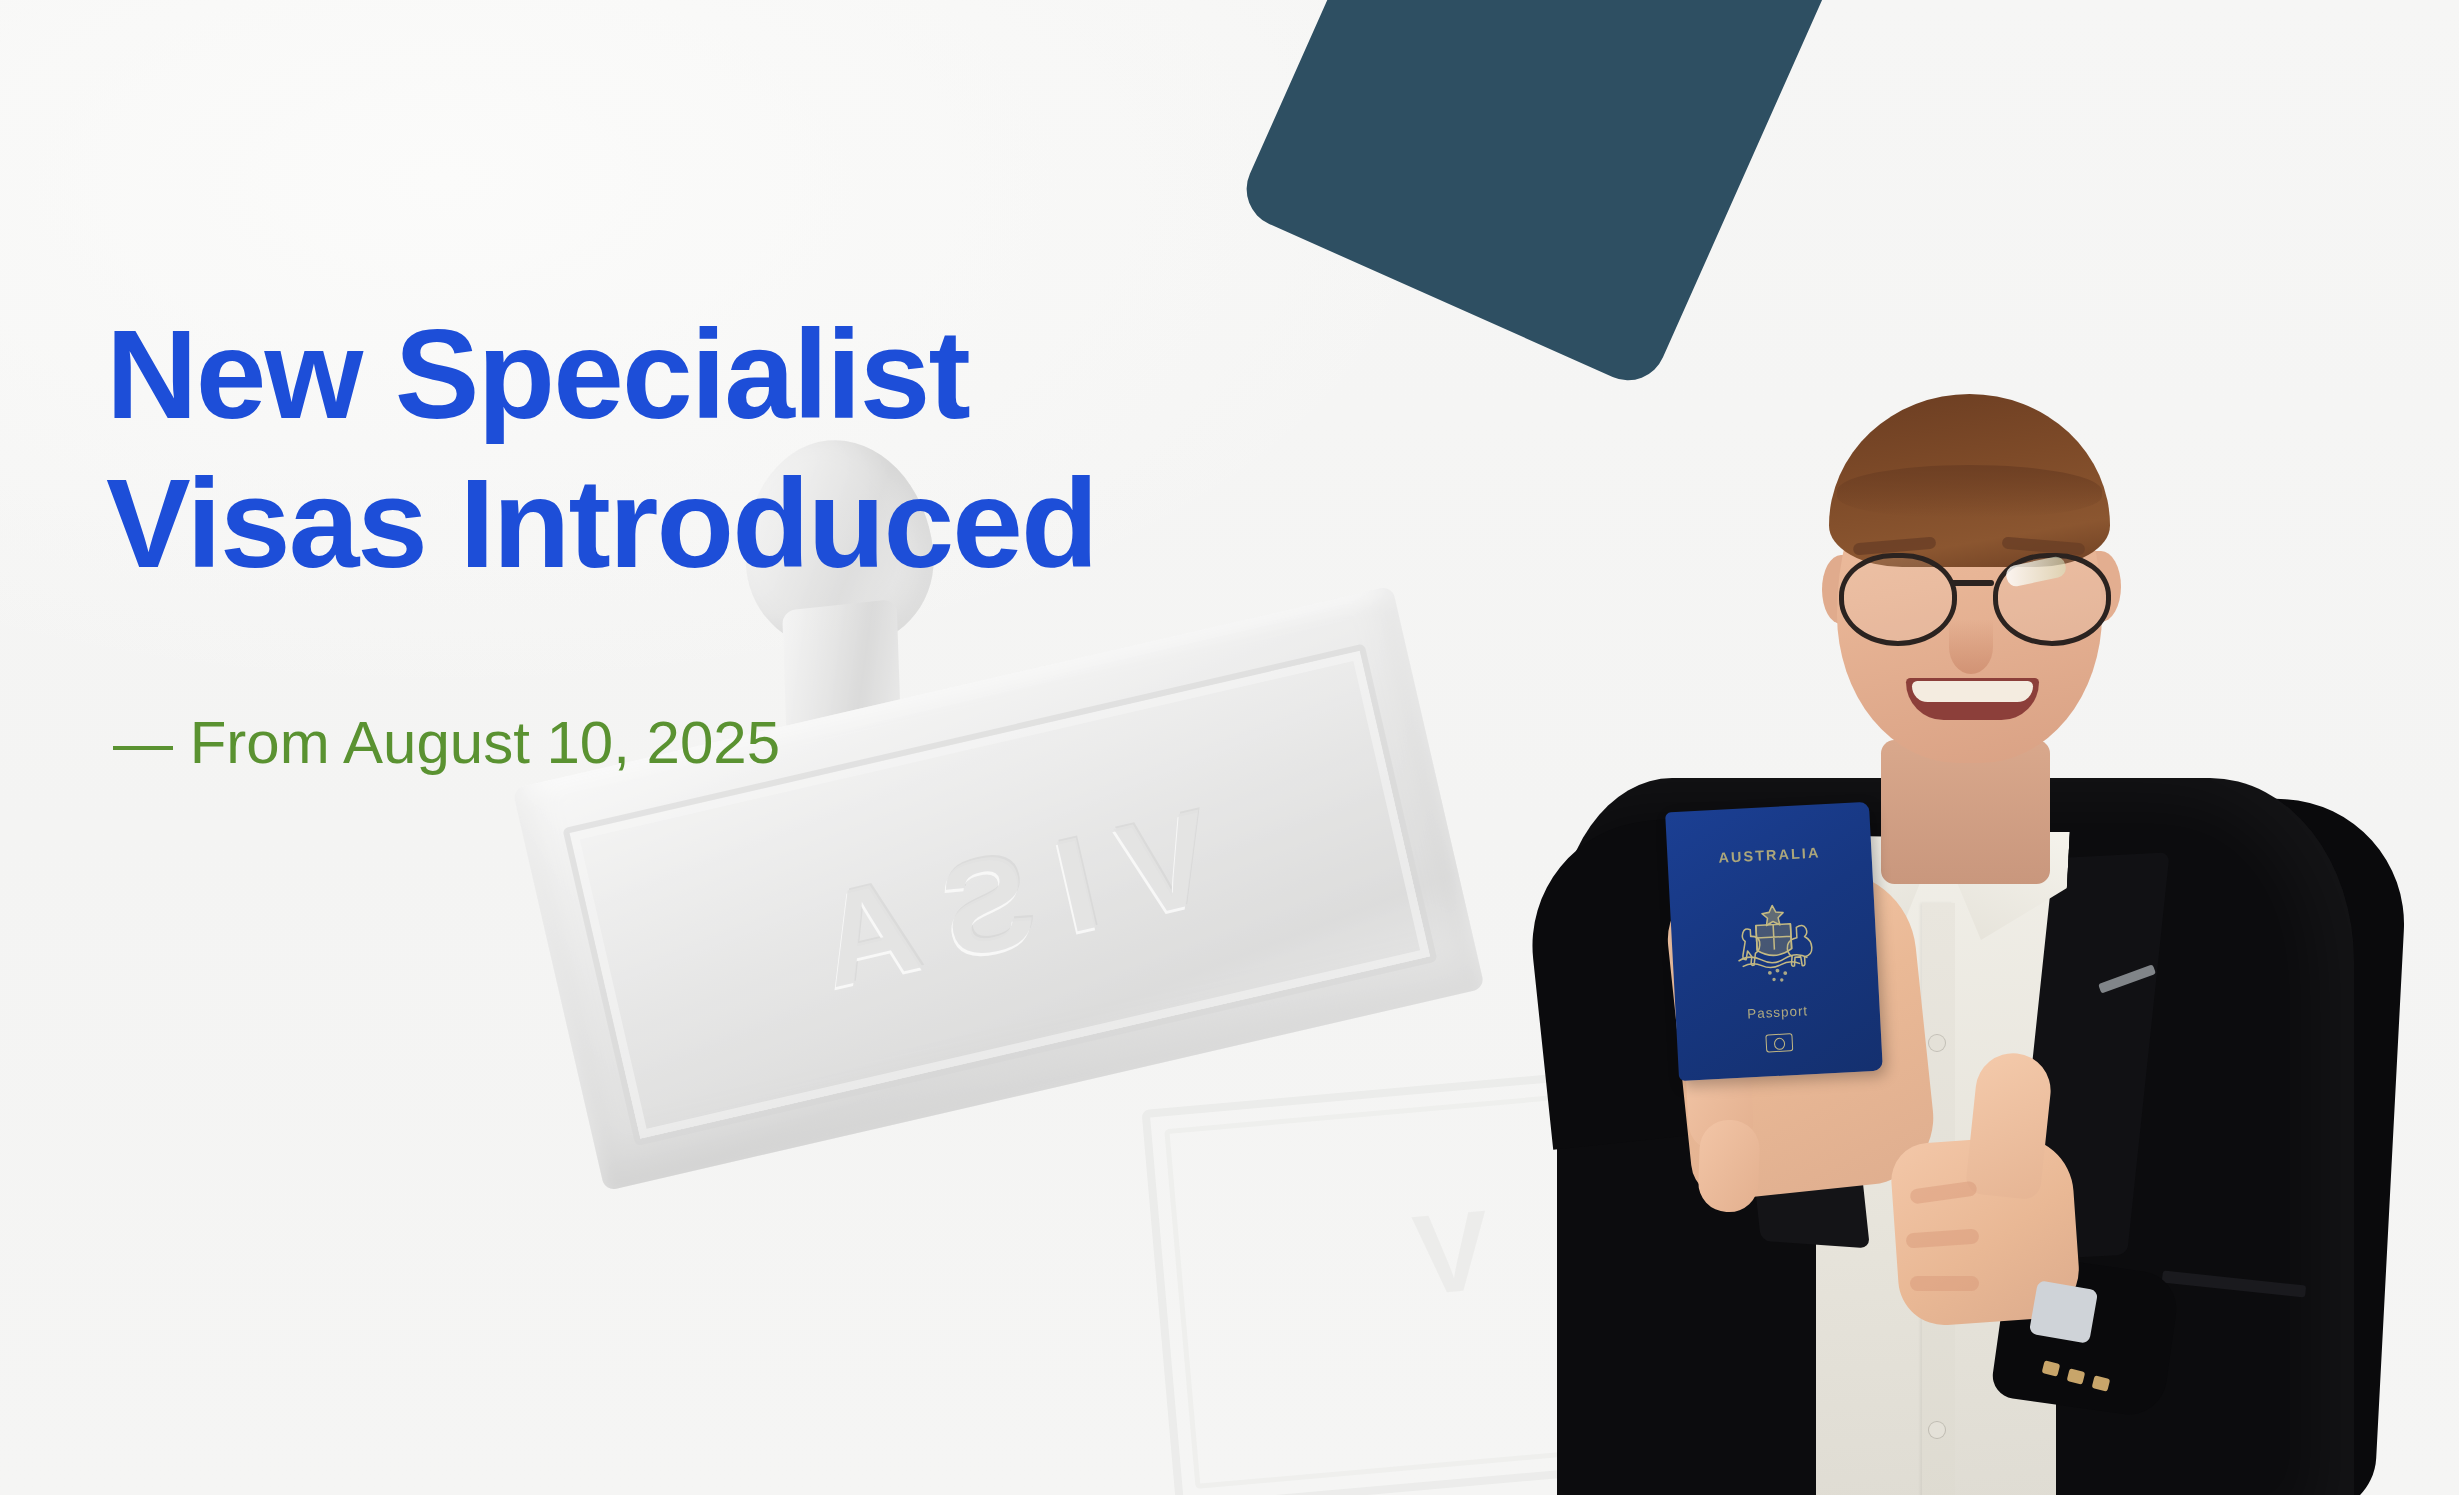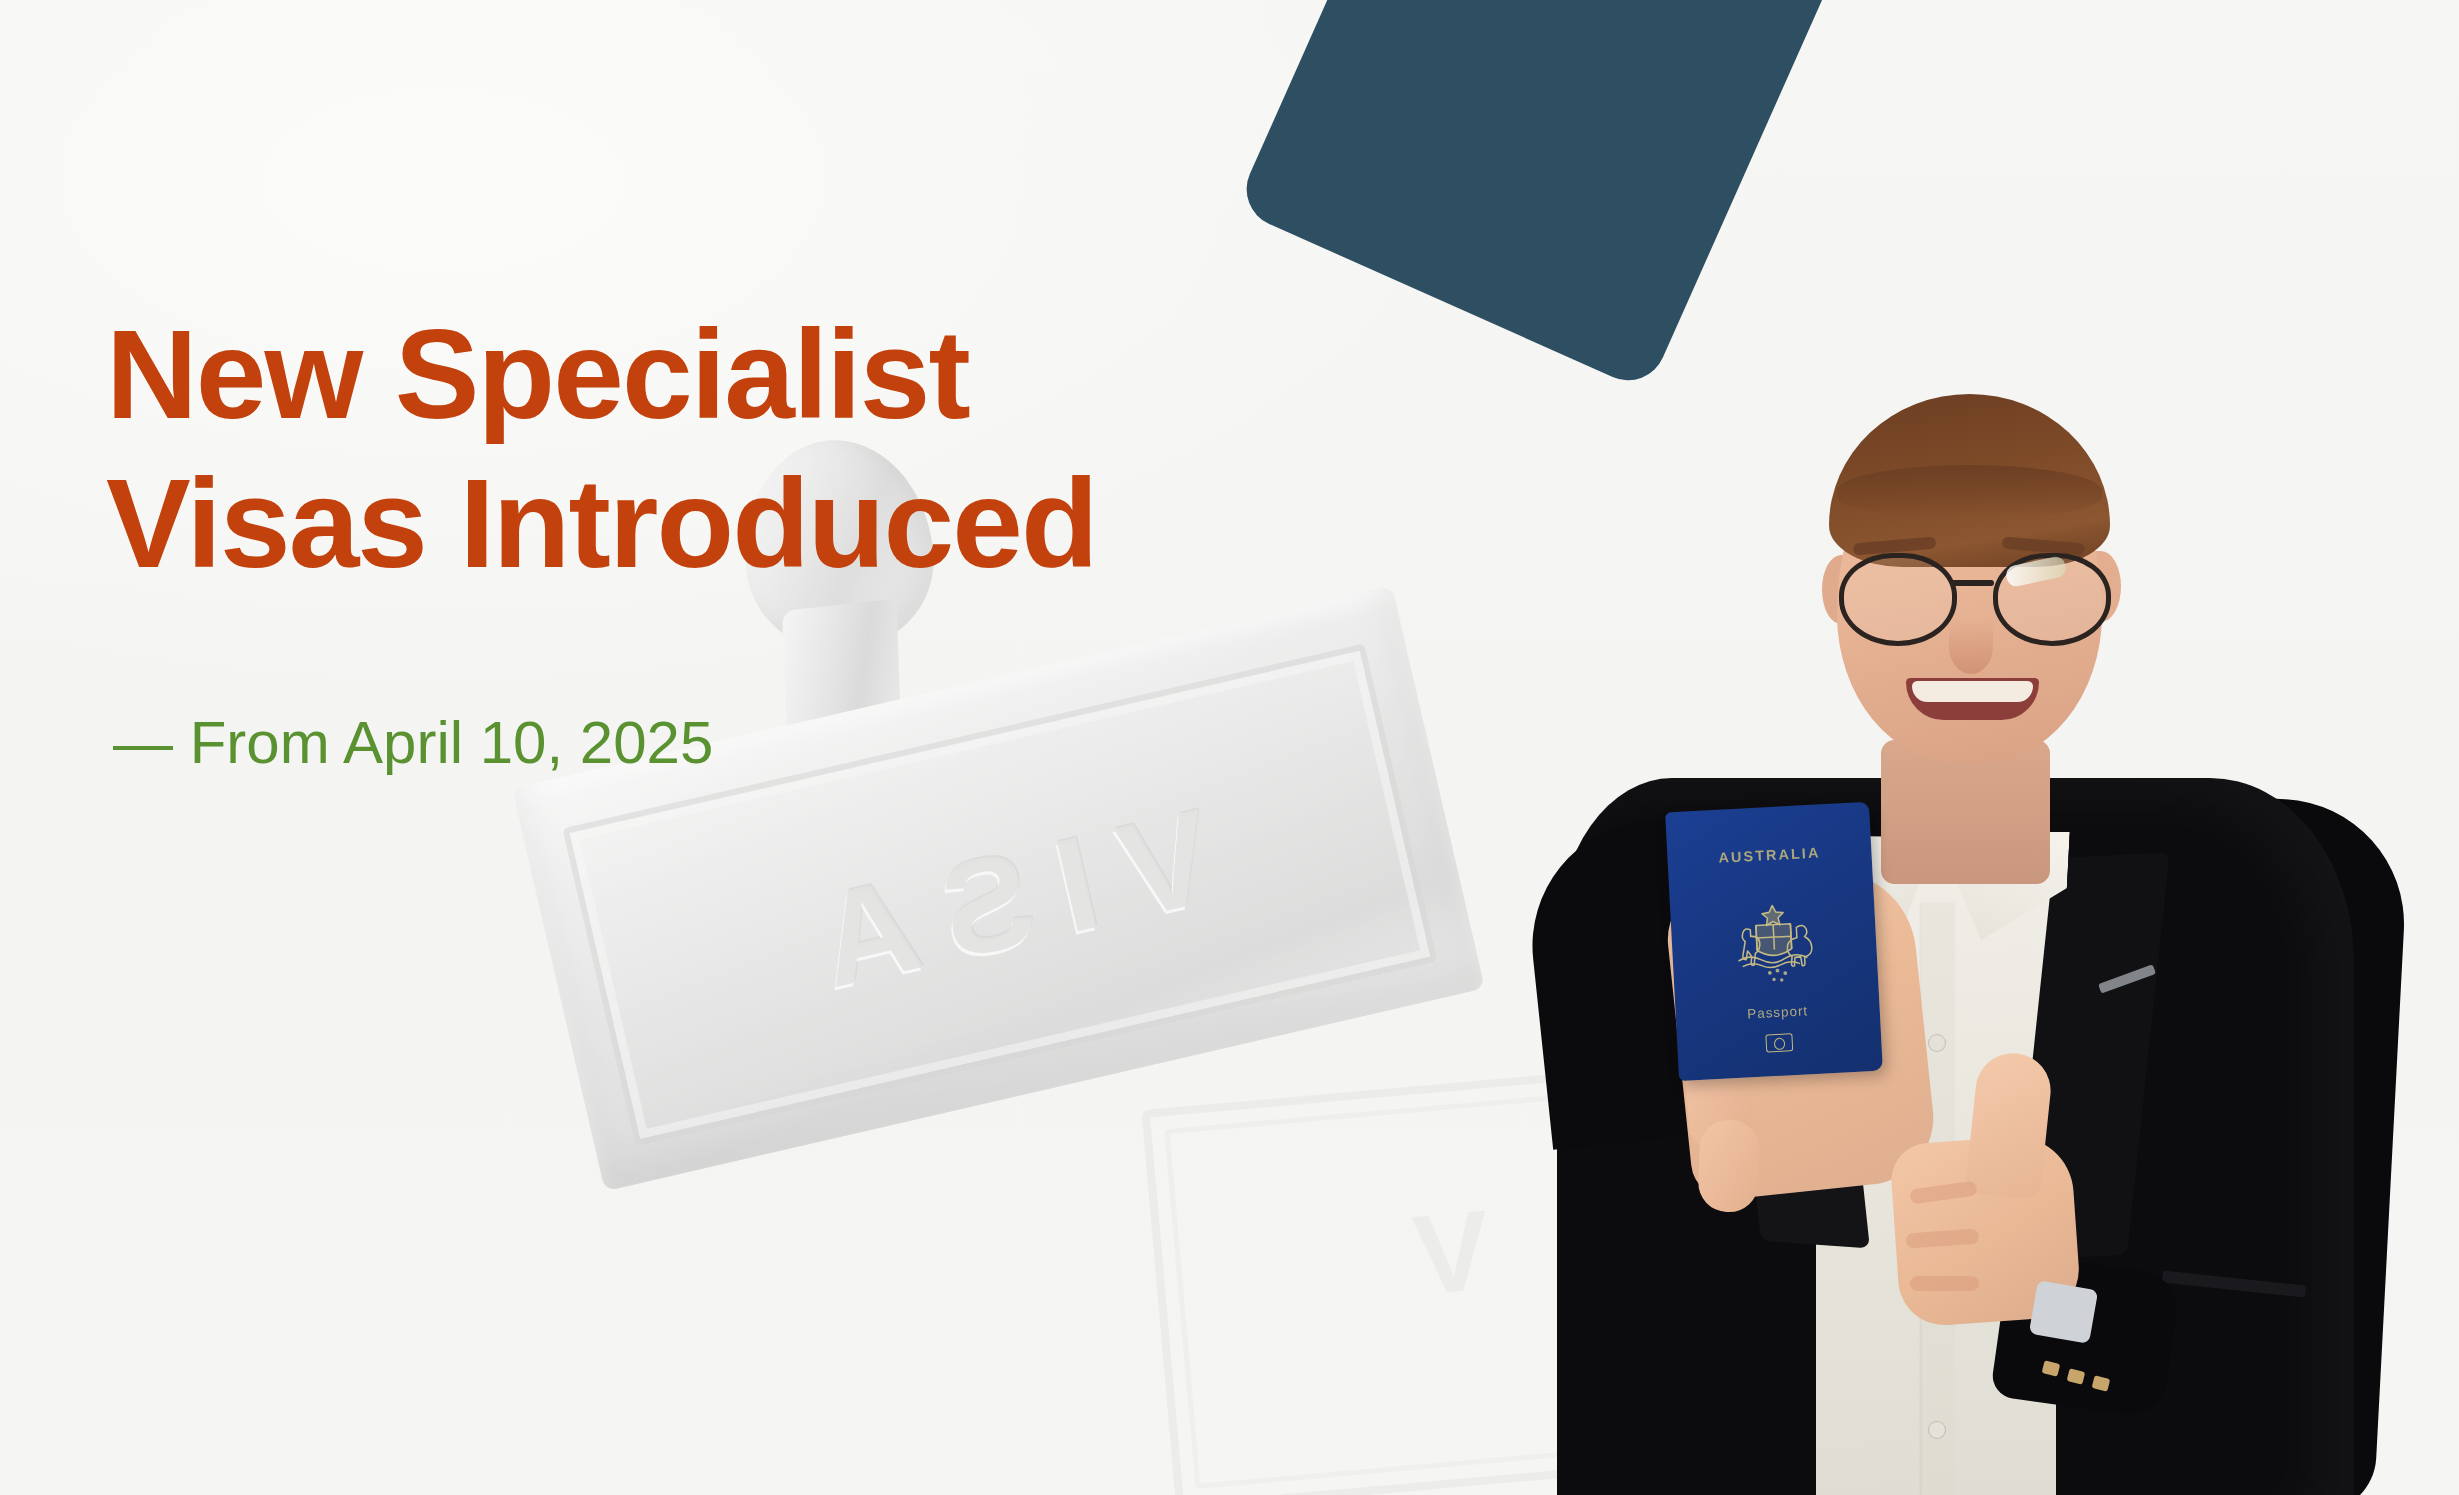--- a/index.html
+++ b/index.html
@@ -160,21 +160,21 @@
     width: 1576px;
     z-index: 6;
   }
   .headline h1 {
     margin: 0;
     font-family: "Liberation Sans", sans-serif;
     font-weight: 700;
     font-size: 127px;
     line-height: 1.17;
     letter-spacing: -1.9px;
-    color: #c2410c;
+    color: #1d4ed8;
     white-space: pre-line;
   }
   .subtitle {
     position: absolute;
     left: 113px;
     top: 708px;
     font-family: "Liberation Sans", sans-serif;
     font-size: 60px;
     font-weight: 400;
     color: #5a9231;
@@ -635,21 +635,21 @@
     <div class="imprint-inner"></div>
     <div class="imprint-letter">V</div>
   </div>
 
   <div class="person-shadow"></div>
 
   <div class="headline">
     <h1>New Specialist
 Visas Introduced</h1>
   </div>
-  <div class="subtitle">— From April 10, 2025</div>
+  <div class="subtitle">— From August 10, 2025</div>
 
   <div class="person">
 
     <div class="blazer-arm-r"></div>
     <div class="blazer"></div>
     <div class="blazer-shoulder-l"></div>
 
     <div class="shirt"></div>
     <div class="shirt-placket"></div>
     <div class="shirt-btn b1"></div>

